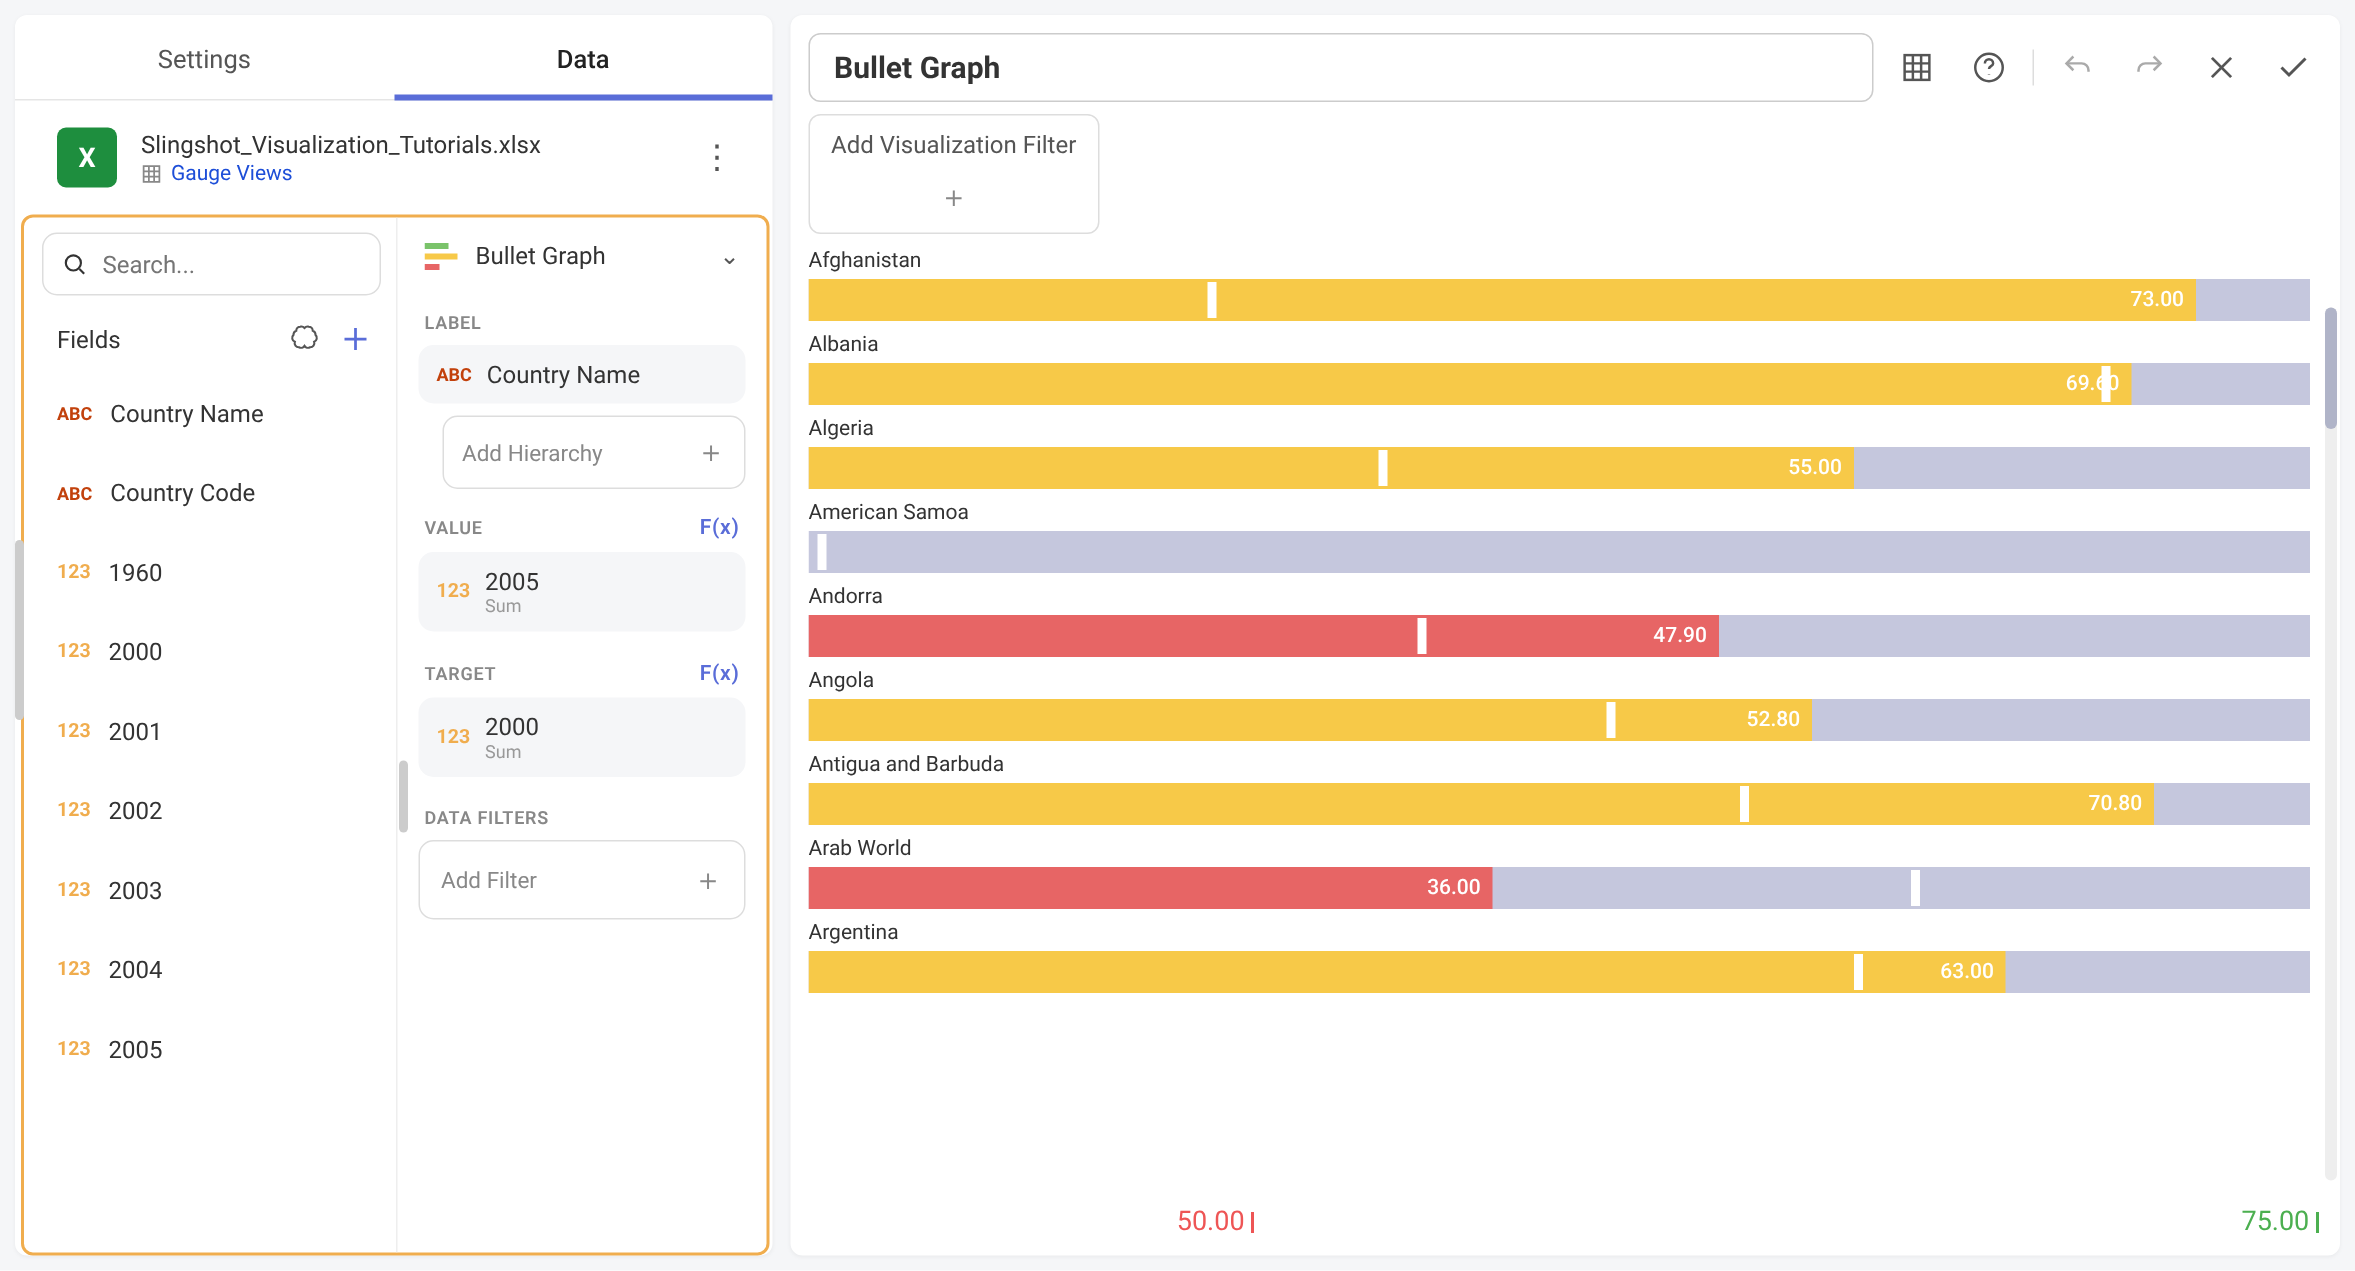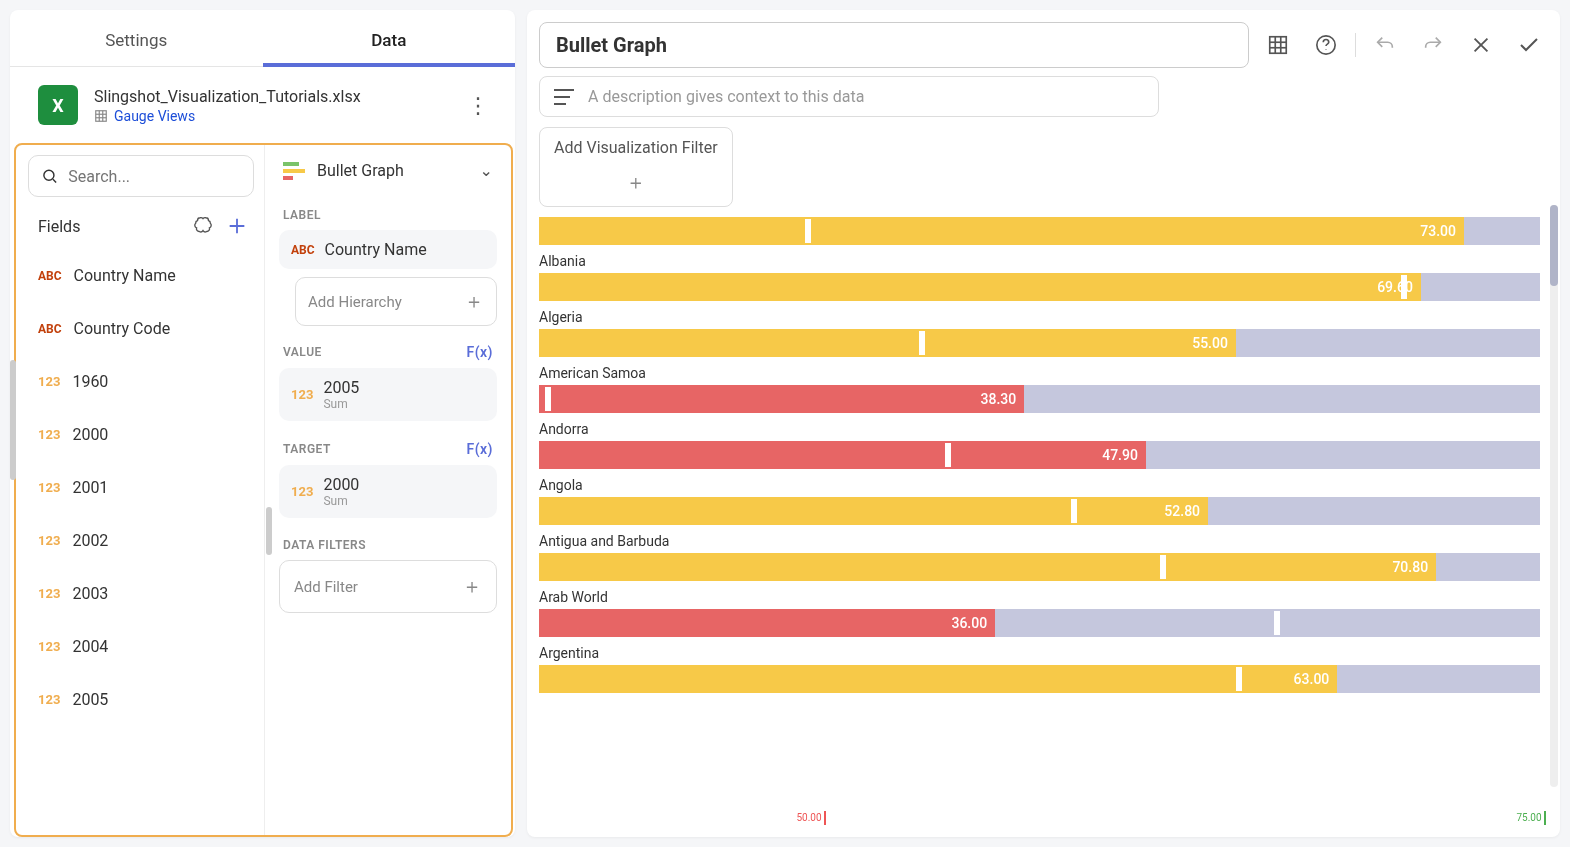--- a/index.html
+++ b/index.html
@@ -52,21 +52,21 @@
 .filter-add { border: 1px solid #ddd; border-radius: 8px; padding: 10px 14px; display: flex; align-items: center; gap: 12px; color: #555; font-size: 16px; flex-direction: column; }
 .chart-area { flex: 1; overflow-y: auto; padding-right: 8px; position: relative; }
 .bullet-row { margin-bottom: 8px; }
 .bullet-label { font-size: 14px; color: #333; margin-bottom: 4px; }
 .bullet-track { height: 28px; background: #c5c7dd; position: relative; width: 100%; }
 .bullet-fill { height: 100%; position: absolute; left: 0; top: 0; display: flex; align-items: center; justify-content: flex-end; padding-right: 8px; color: #fff; font-size: 14px; font-weight: 500; }
 .fill-yellow { background: #f7c948; }
 .fill-red { background: #e76565; }
 .chart-scroll { position: absolute; right: 2px; top: 195px; bottom: 50px; width: 8px; background: #eee; border-radius: 4px; }
 .chart-thumb { width: 100%; background: #b0b4c8; border-radius: 4px; }
-.axis-row { display: flex; justify-content: space-between; padding: 6px 2px 0; font-size: 10px; }
+.axis-row { display: flex; justify-content: space-between; padding: 6px 2px 0; font-size: 18px; }
 .burger-icon { width:20px; height:16px; display:flex; flex-direction:column; justify-content:space-between;}
 .burger-icon span{height:2px; background:#555; width:100%;}
 .burger-icon span:nth-child(2){width:80%;}
 .burger-icon span:nth-child(3){width:60%;}
 
 .left-scroll { position: absolute; left:0; top: 350px; width: 6px; height: 120px; background: #ccc; border-radius: 3px;}
 .fields-scroll { position:absolute; left:256px; top:497px; width:6px; height:48px; background:#ccc; border-radius:3px;}
 </style>
 </head>
 <body>
@@ -255,38 +255,29 @@
         </svg>
     </div>
     <div class="toolbar-btn">
       <svg width="24" height="24" viewBox="0 0 24 24" fill="none" stroke="#555" stroke-width="2">
           <polyline points="4 12 9 17 20 6"></polyline>
         </svg>
     </div>
   </div>
 
   <div class="subbar">
-    <div class="desc-box">
-      <div class="burger-icon">
-          <span></span>
-          <span></span>
-          <span></span>
-        </div>
-      <span>A description gives context to this data</span>
-    </div>
-  </div>
-  <div class="subbar">
     <div class="filter-add">
       <span>Add Visualization Filter</span>
       <span class="pill-plus">＋</span>
     </div>
   </div>
 
   <div class="chart-area" id="chart-area">
       <div class="bullet-row">
+    <div class="bullet-label">Afghanistan</div>
     <div class="bullet-track">
       <div class="bullet-fill fill-yellow" style="width:92.41%">73.00</div>
       <div style="position:absolute;left:26.58%;top:2px;bottom:2px;width:6px;background:#fff;"></div>
     </div>
       </div>
       <div class="bullet-row">
     <div class="bullet-label">Albania</div>
     <div class="bullet-track">
       <div class="bullet-fill fill-yellow" style="width:88.10%">69.60</div>
       <div style="position:absolute;left:86.08%;top:2px;bottom:2px;width:6px;background:#fff;"></div>
@@ -295,21 +286,20 @@
       <div class="bullet-row">
     <div class="bullet-label">Algeria</div>
     <div class="bullet-track">
       <div class="bullet-fill fill-yellow" style="width:69.62%">55.00</div>
       <div style="position:absolute;left:37.97%;top:2px;bottom:2px;width:6px;background:#fff;"></div>
     </div>
       </div>
       <div class="bullet-row">
     <div class="bullet-label">American Samoa</div>
     <div class="bullet-track">
-      <div class="bullet-fill fill-red" style="width:48.48%">38.30</div>
       <div style="position:absolute;left:0.63%;top:2px;bottom:2px;width:6px;background:#fff;"></div>
     </div>
       </div>
       <div class="bullet-row">
     <div class="bullet-label">Andorra</div>
     <div class="bullet-track">
       <div class="bullet-fill fill-red" style="width:60.63%">47.90</div>
       <div style="position:absolute;left:40.51%;top:2px;bottom:2px;width:6px;background:#fff;"></div>
     </div>
       </div>

